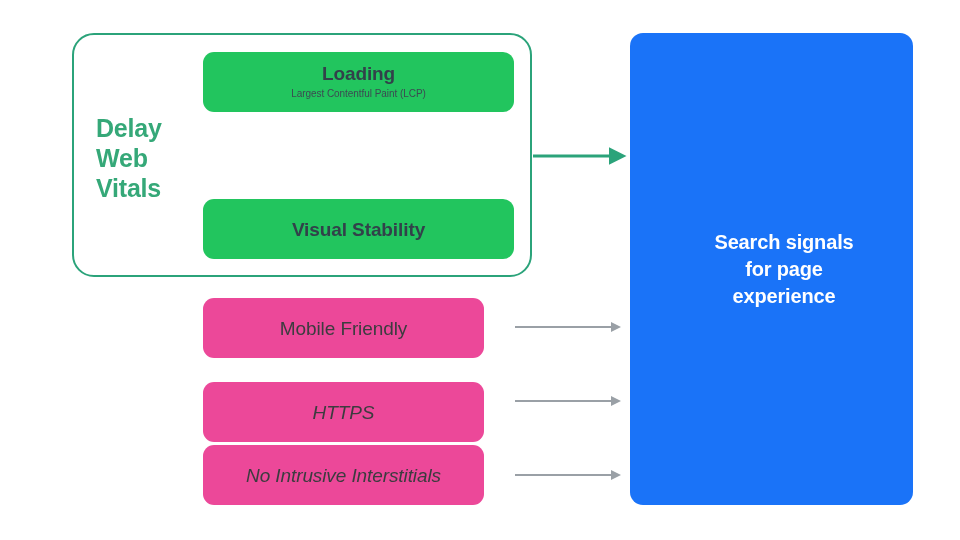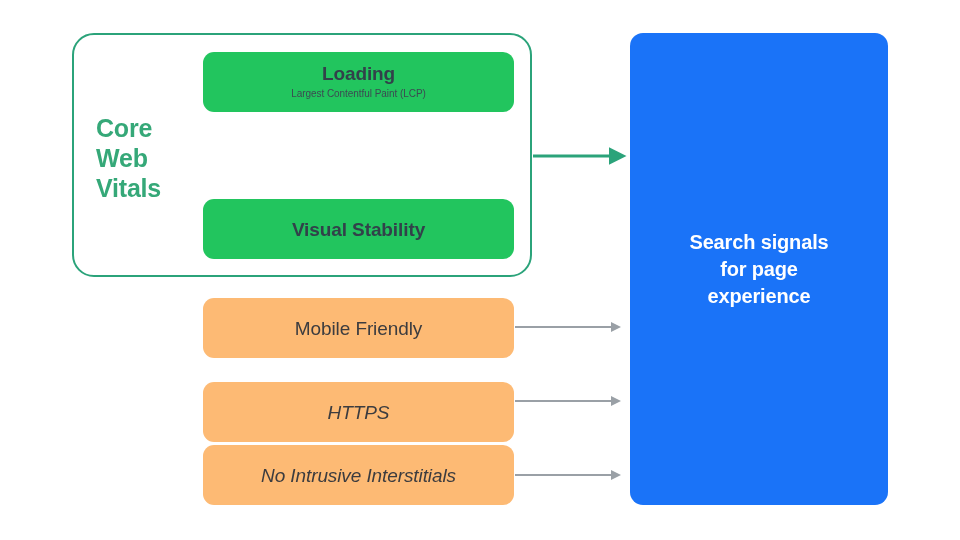--- a/index.html
+++ b/index.html
@@ -77,23 +77,23 @@
     letter-spacing: -0.05px;
   }
   .gc1 { top: 52px; }
   .gc2 { top: 126px; }
   .gc3 { top: 199px; gap: 24px; }
 
   
   .gray-box {
     position: absolute;
     left: 203px;
-    width: 311px;
+    width: 281px;
     height: 60px;
-    background: #fdba74;
+    background: #ec4899;
     border-radius: 11px;
     display: flex;
     align-items: center;
     justify-content: center;
   }
   .gray-box .gray-label {
     color: #3C3C3F;
     font-size: 19px;
     font-weight: normal;
     line-height: 23px;
@@ -108,20 +108,21 @@
     position: absolute;
     left: 630px;
     top: 33px;
     width: 258px;
     height: 472px;
     background: #1A73F8;
     border-radius: 13px;
     display: flex;
     align-items: center;
     justify-content: center;
+    padding-left: 25px;
   }
   .blue-box .blue-label {
     color: #FFFFFF;
     font-size: 20px;
     font-weight: bold;
     line-height: 27px;
     text-align: center;
     letter-spacing: -0.15px;
     white-space: pre-line;
   }
@@ -136,21 +137,21 @@
     pointer-events: none;
   }
 </style>
 </head>
 <body>
 
 <div id="canvas">
 
   <div class="cwv-container"></div>
 
-  <div class="cwv-label">Core Web Vitals</div>
+  <div class="cwv-label">Delay Web Vitals</div>
 
   <div class="green-card gc1">
     <div class="card-title">Loading</div>
     <div class="card-sub">Largest Contentful Paint (LCP)</div>
   </div>
 
 
   <div class="green-card gc3">
     <div class="card-title">Visual Stability</div>
   </div>

